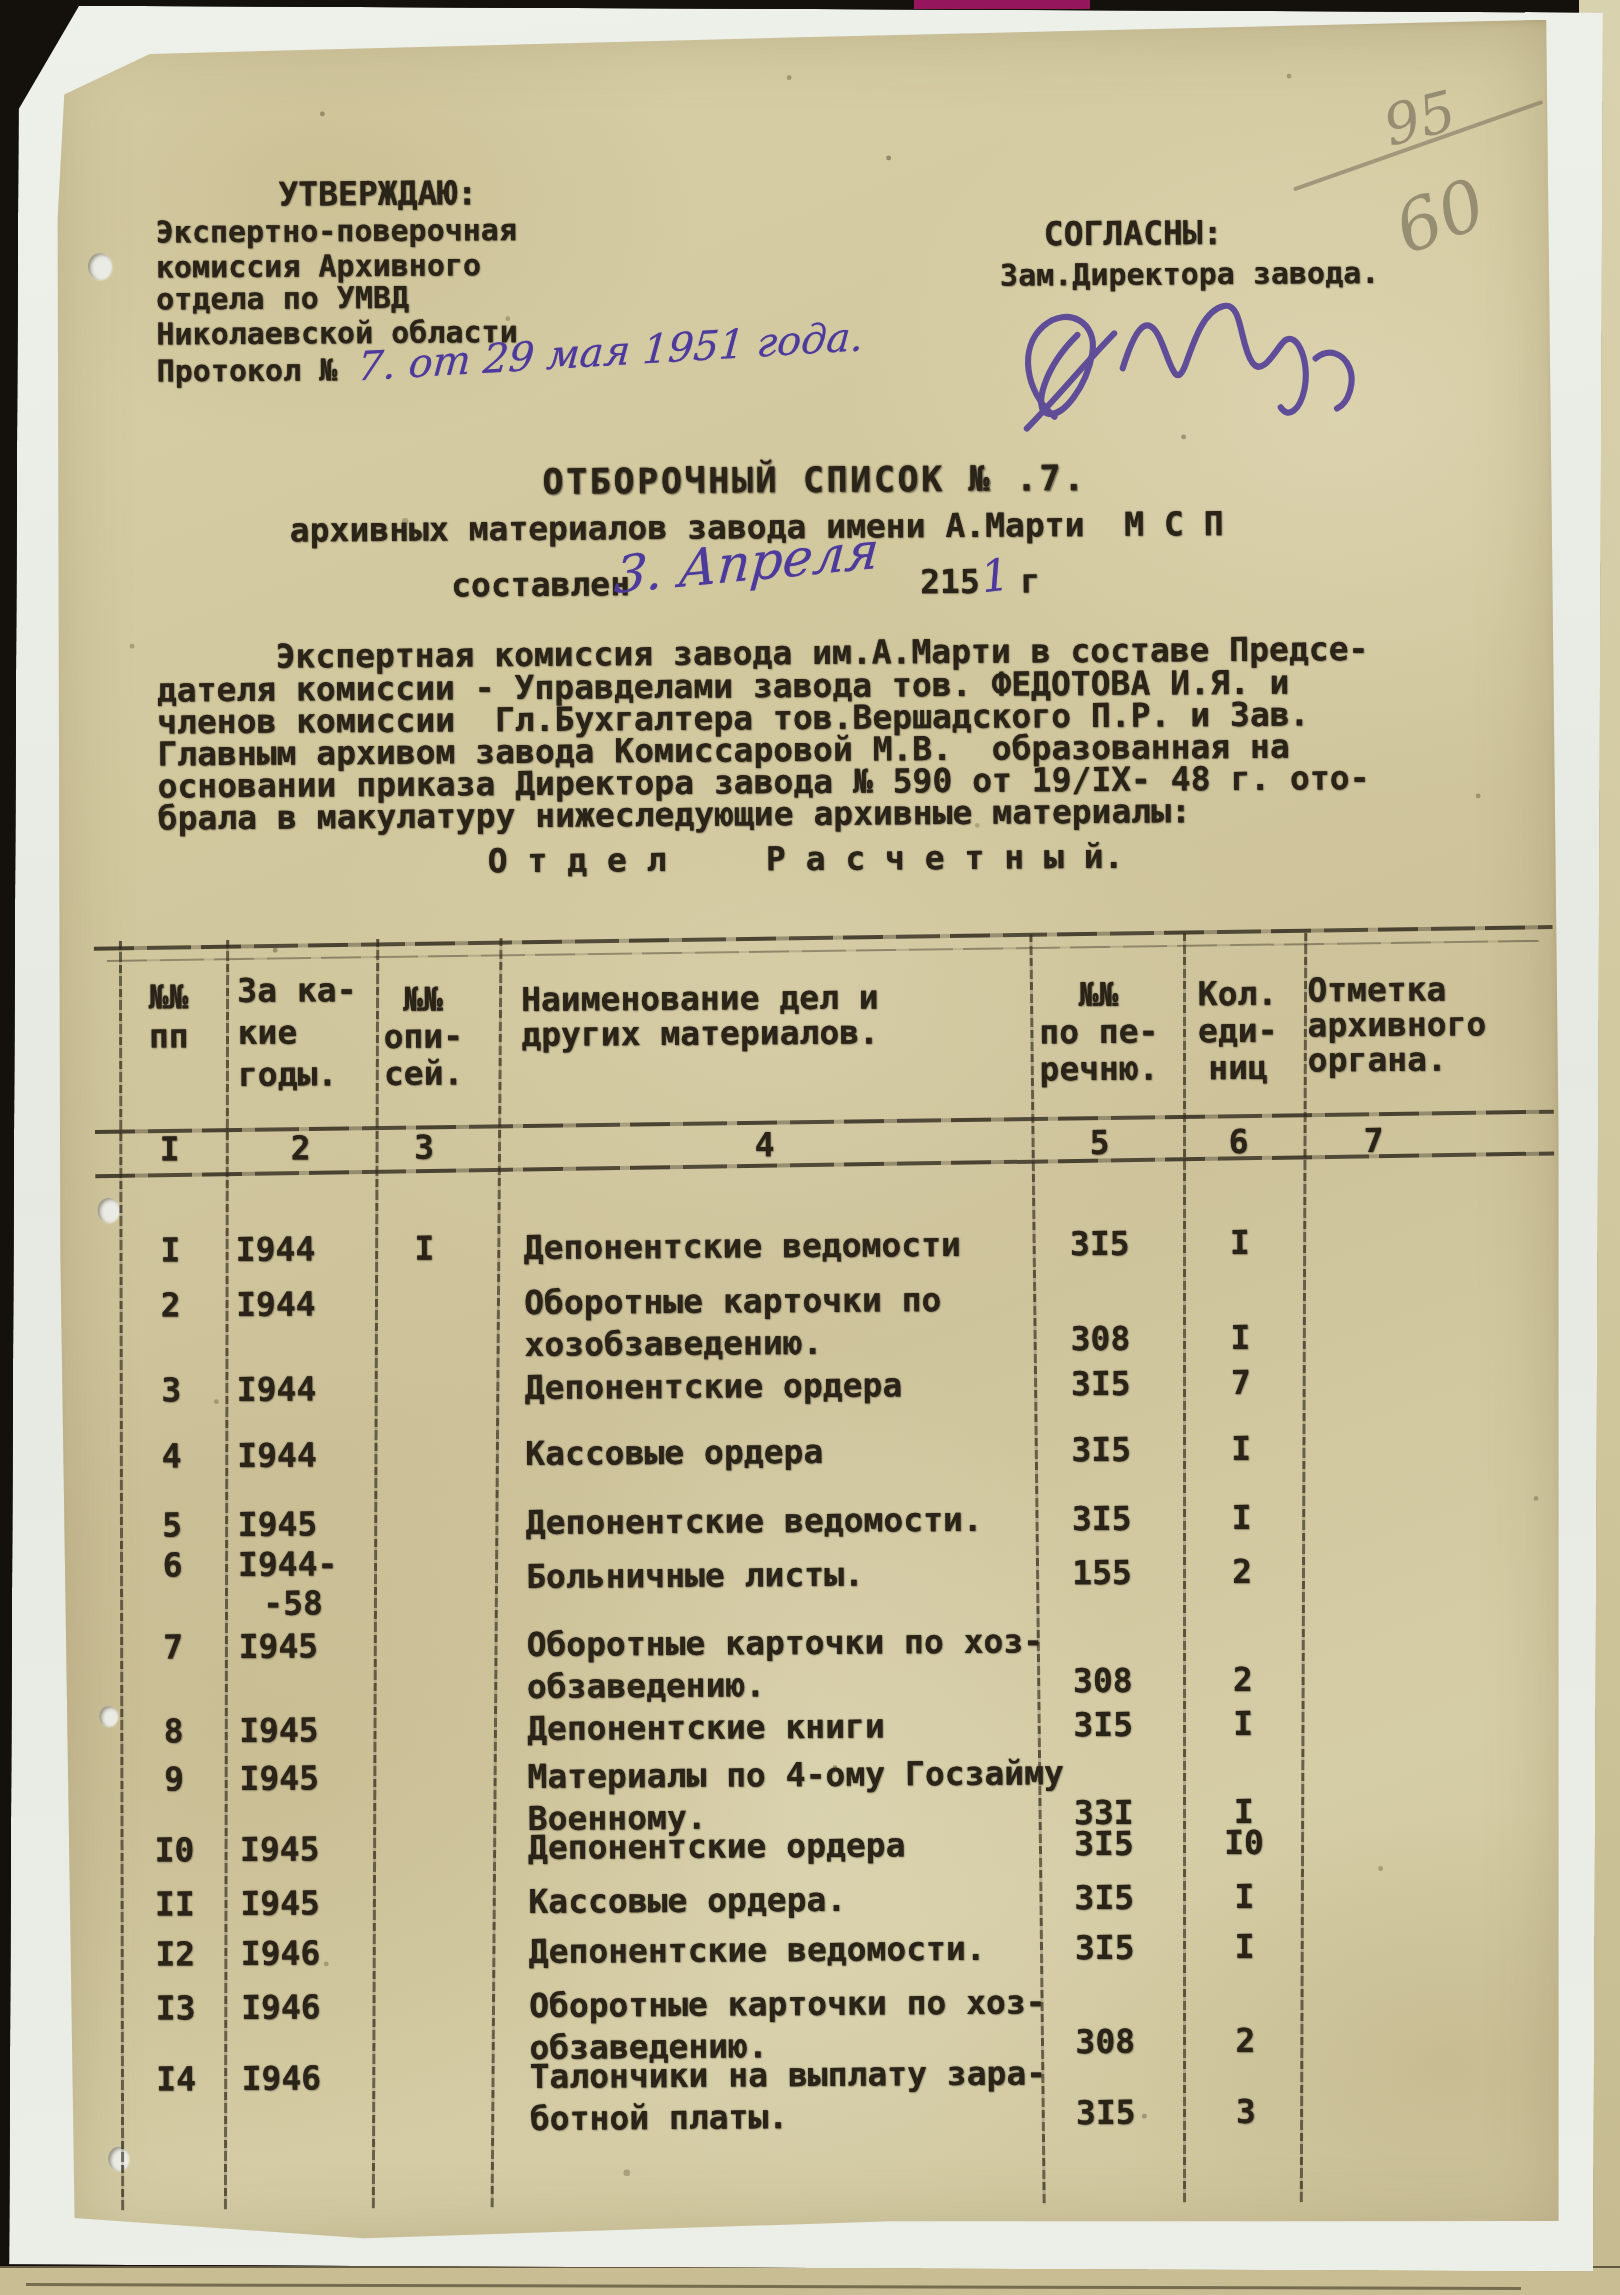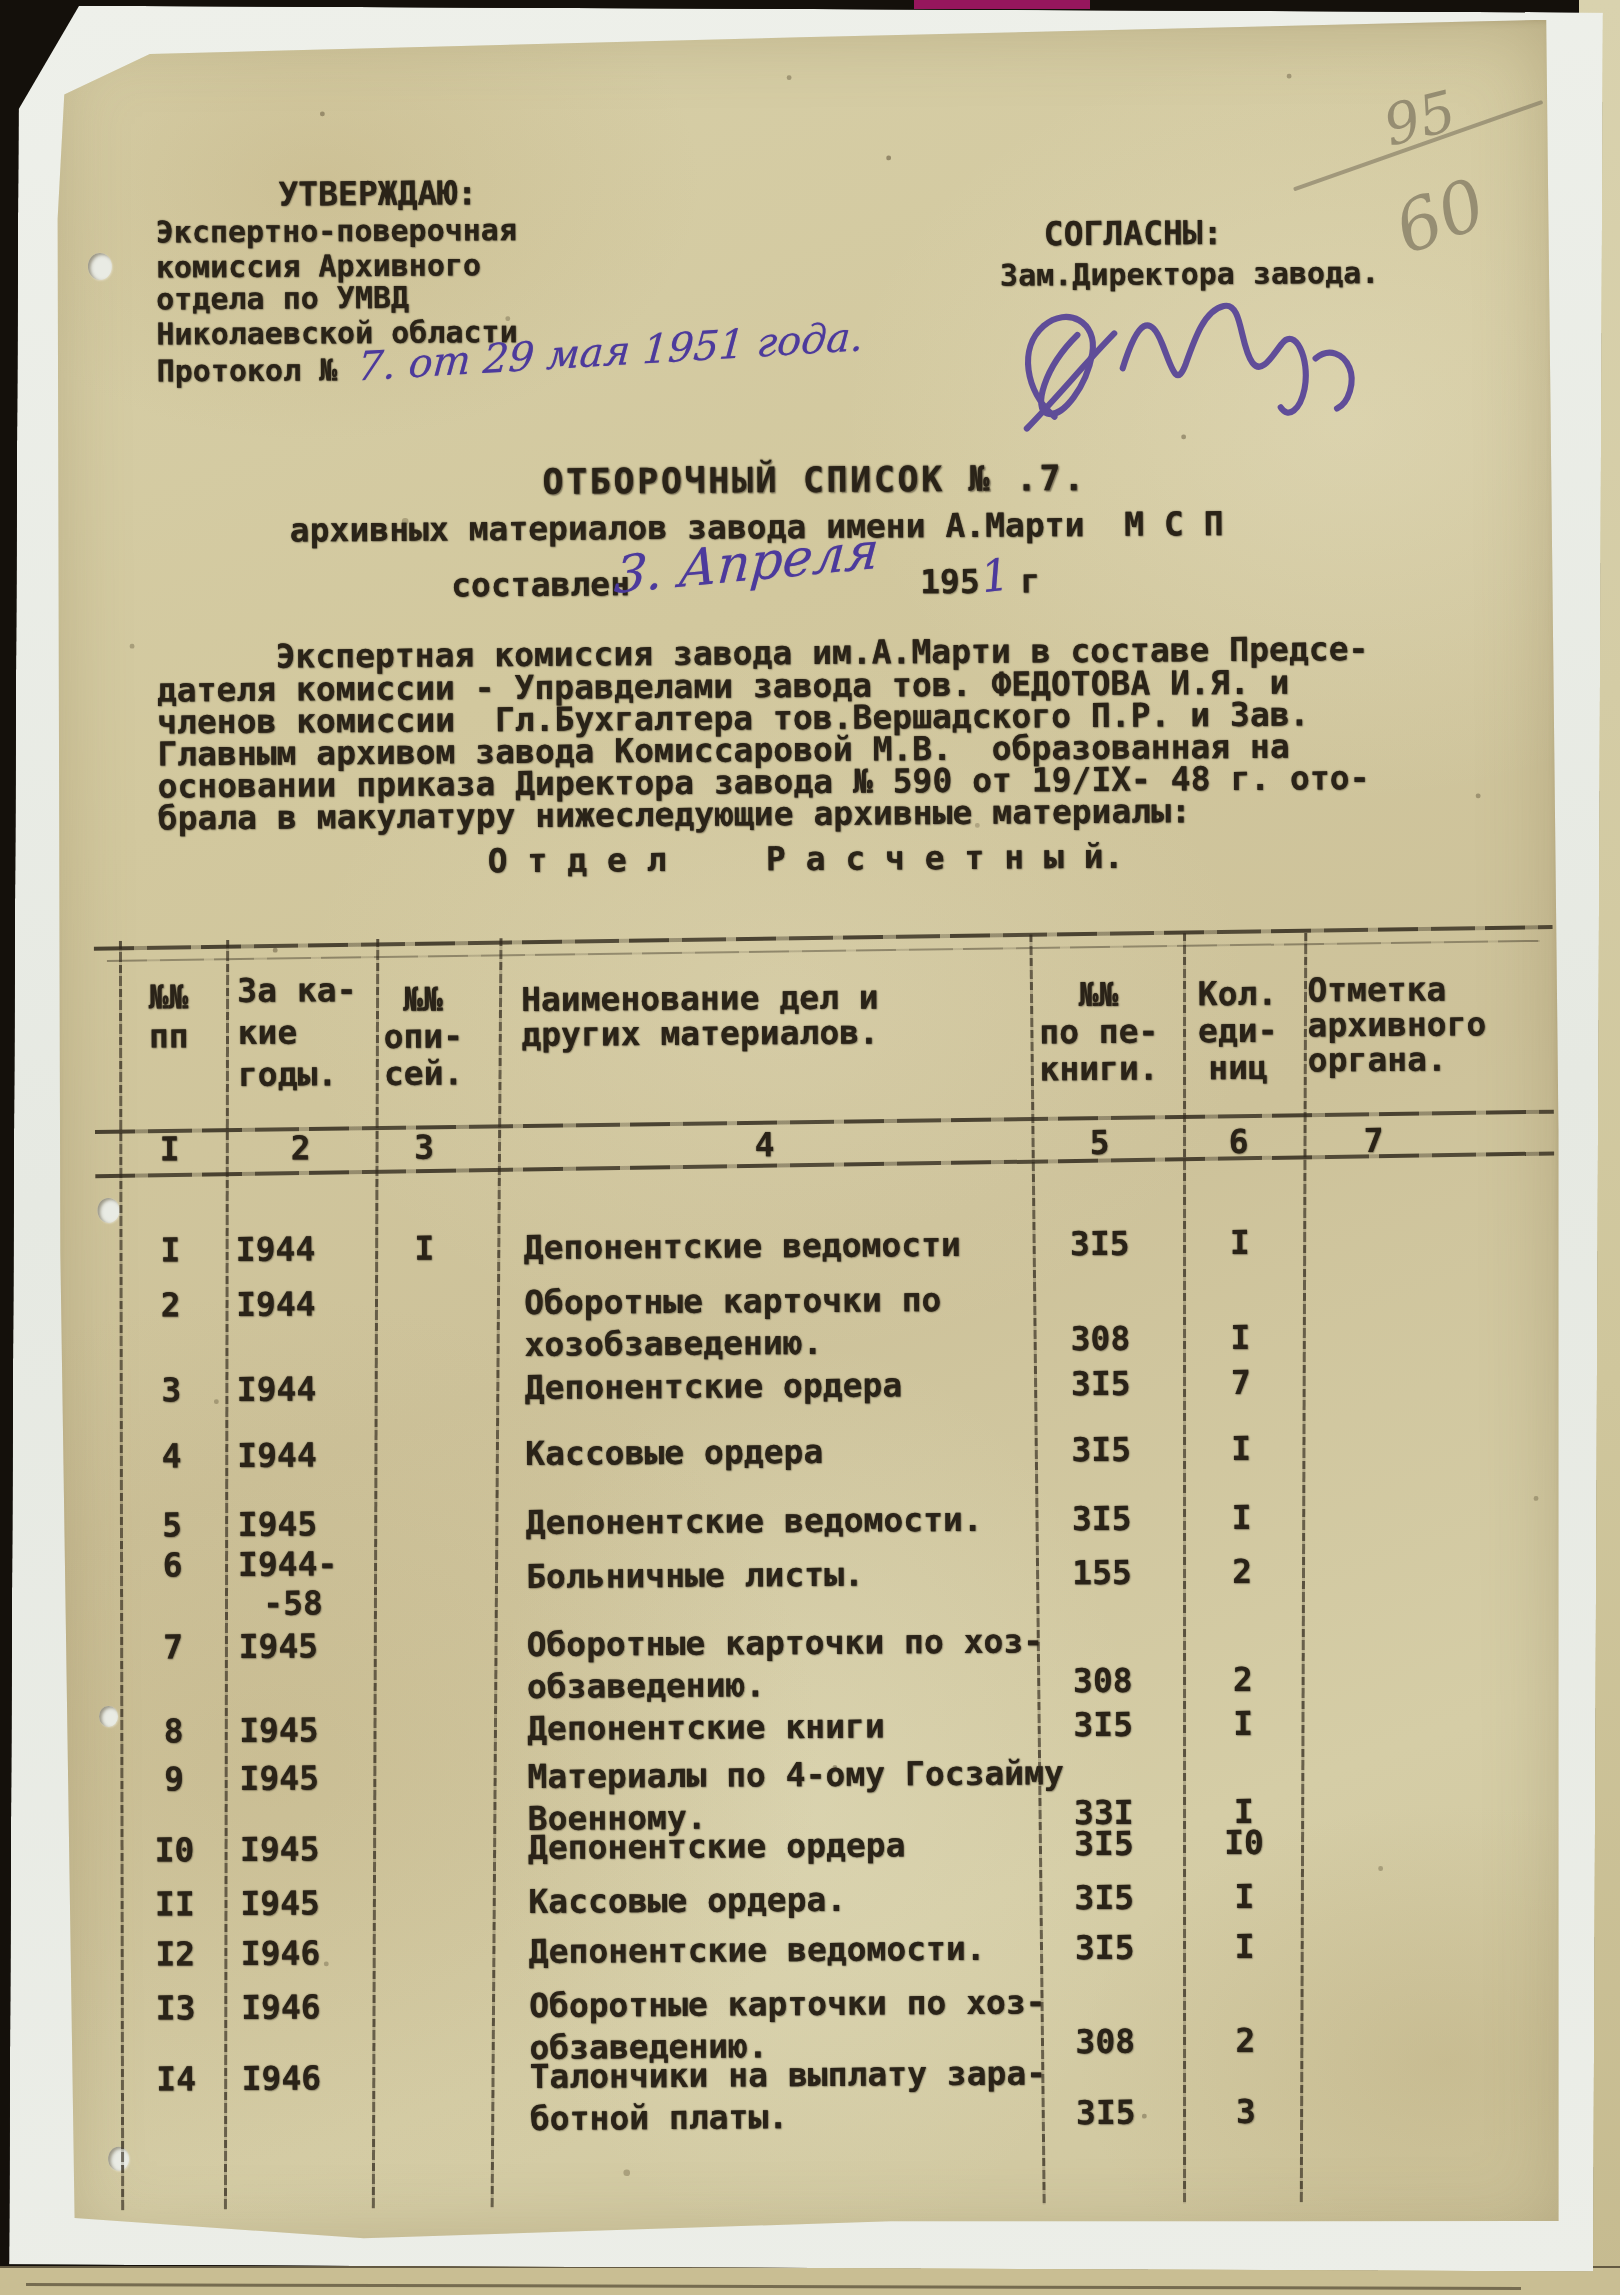--- a/index.html
+++ b/index.html
@@ -172,21 +172,21 @@
   </div>
 
   <span class="pencil pencil-95">95</span>
   <div class="pencil-strike"></div>
   <span class="pencil pencil-60">60</span>
 
   <span class="tw doc-title">ОТБОРОЧНЫЙ СПИСОК № .7.</span>
   <span class="tw doc-sub">архивных материалов завода имени А.Марти  М С П</span>
   <span class="tw compiled-label">составлен</span>
   <span class="ink ink-date">3. Апреля</span>
-  <span class="tw year-typed">195</span>
+  <span class="tw year-typed">215</span>
   <span class="ink ink-year">1</span>
   <span class="tw year-suffix">г</span>
 
   <div>
     <span class="tw p0">Экспертная комиссия завода им.А.Марти в составе Предсе-</span>
     <span class="tw p1">дателя комиссии - Управделами завода тов. ФЕДОТОВА И.Я. и</span>
     <span class="tw p2">членов комиссии  Гл.Бухгалтера тов.Вершадского П.Р. и Зав.</span>
     <span class="tw p3">Главным архивом завода Комиссаровой М.В.  образованная на</span>
     <span class="tw p4">основании приказа Директора завода № 590 от 19/IX- 48 г. ото-</span>
     <span class="tw p5">брала в макулатуру нижеследующие архивные материалы:</span>
@@ -220,21 +220,21 @@
     <span class="tw2">опи-</span>
     <span class="tw2">сей.</span>
   </div>
   <div class="hcell h4">
     <span class="tw2">Наименование дел и</span>
     <span class="tw2">других материалов.</span>
   </div>
   <div class="hcell h5">
     <span class="tw2">№№</span>
     <span class="tw2">по пе-</span>
-    <span class="tw2">книги.</span>
+    <span class="tw2">речню.</span>
   </div>
   <div class="hcell h6">
     <span class="tw2">Кол.</span>
     <span class="tw2">еди-</span>
     <span class="tw2">ниц</span>
   </div>
   <div class="hcell h7">
     <span class="tw2">Отметка</span>
     <span class="tw2">архивного</span>
     <span class="tw2">органа.</span>

